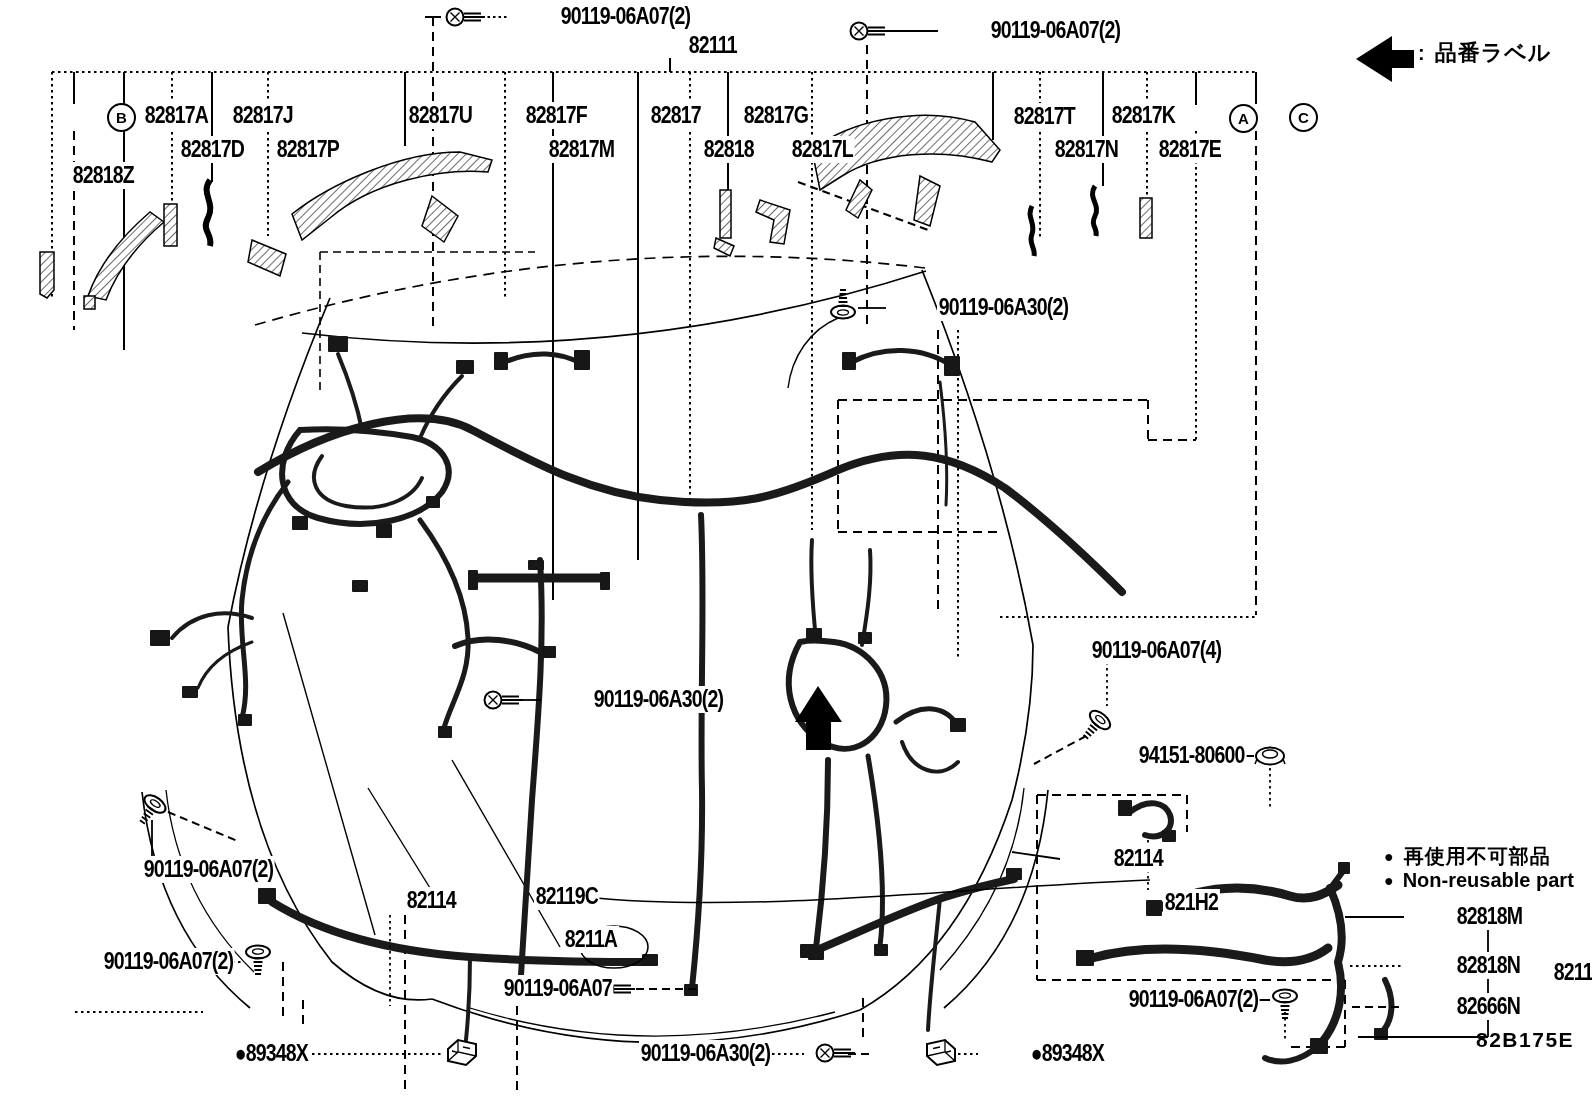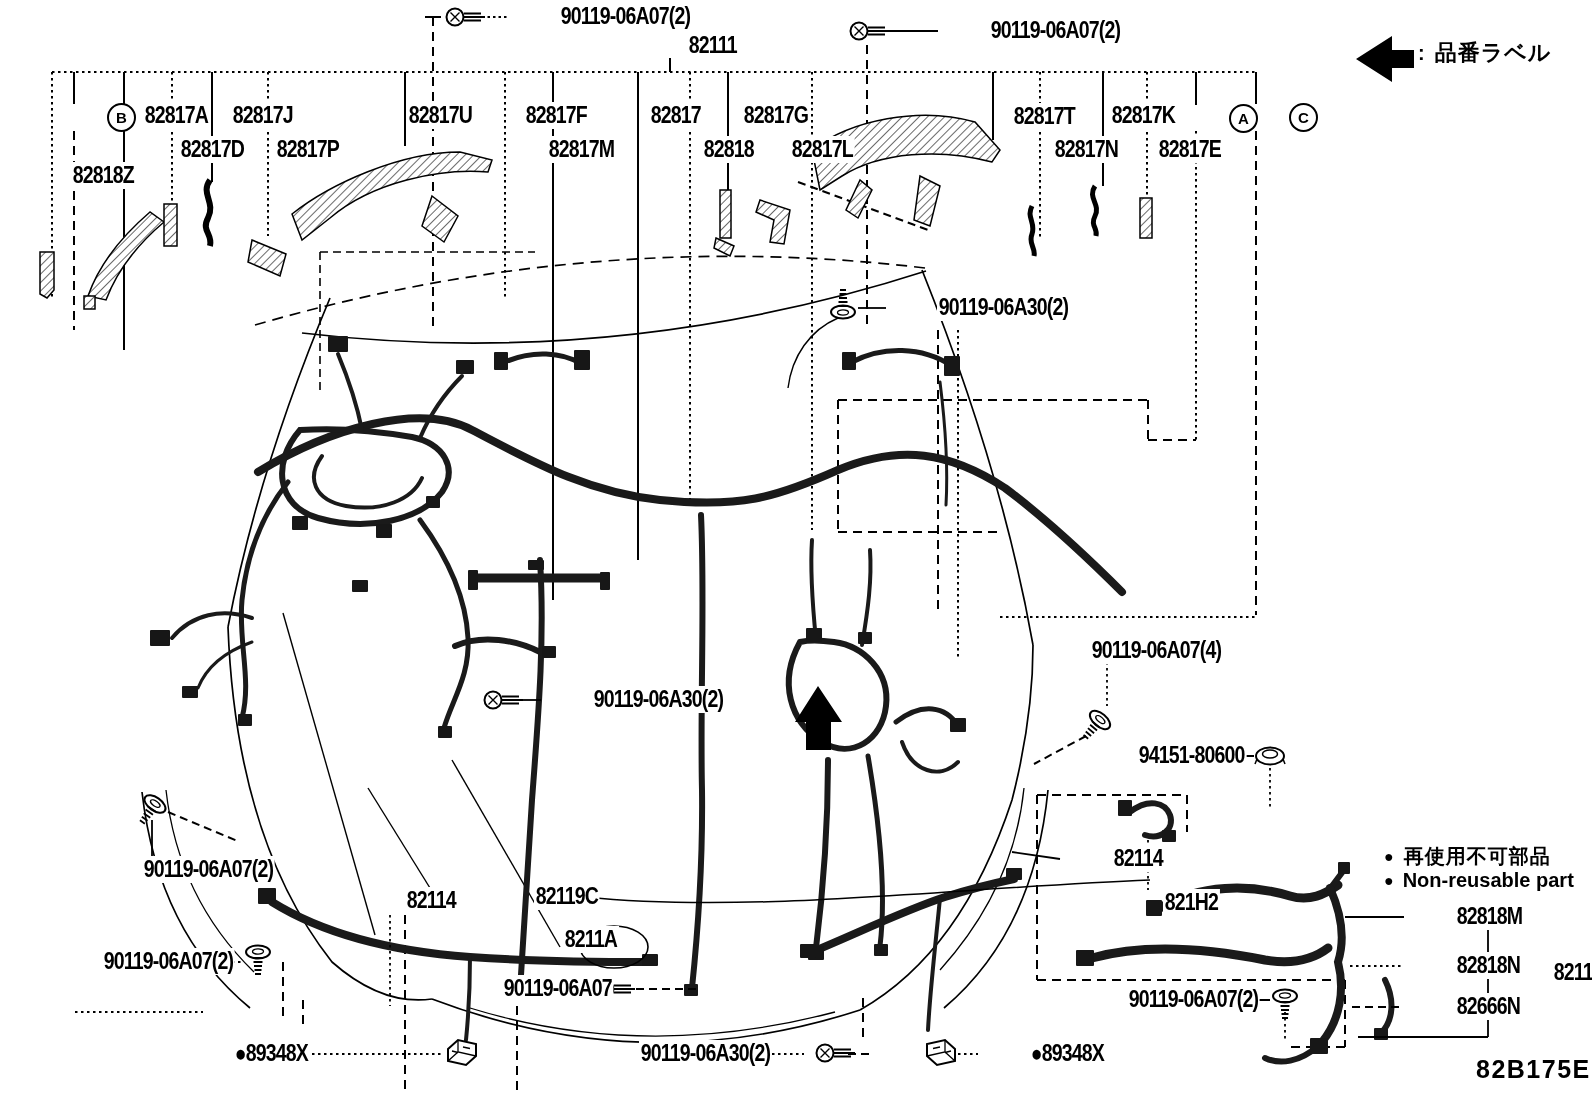--- a/index.html
+++ b/index.html
@@ -13,21 +13,21 @@
   .cletter{position:absolute;width:25px;height:25px;border:2.5px solid #000;border-radius:50%;
            background:#fff;font-weight:bold;font-size:15px;display:flex;align-items:center;
            justify-content:center;line-height:1;}
   .legend-top{position:absolute;left:1352px;top:38px;z-index:3;display:flex;align-items:center;gap:10px;}
   .legend-top .colon{font-weight:bold;font-size:20px;}
   .legend-top .ltext{font-weight:bold;font-size:22px;letter-spacing:1px;}
   .nr{position:absolute;z-index:3;display:flex;align-items:center;gap:9px;font-weight:bold;}
   .nr .dotb{font-size:16px;line-height:1;}
   .nr1{left:1384px;top:843px;font-size:20px;letter-spacing:1px;}
   .nr2{left:1384px;top:869px;font-size:20px;letter-spacing:0;}
-  .dcode{position:absolute;left:1476px;top:1055px;z-index:3;font-weight:bold;font-size:25px;letter-spacing:1.5px;}
+  .dcode{position:absolute;left:1476px;top:1028px;z-index:3;font-weight:bold;font-size:21px;letter-spacing:1.5px;}
 </style>
 </head>
 <body>
 
 <div id="canvas">
 
 <svg id="art" width="1592" height="1099" viewBox="0 0 1592 1099" xmlns="http://www.w3.org/2000/svg">
 <defs>
   <pattern id="ht" width="6" height="6" patternUnits="userSpaceOnUse" patternTransform="rotate(45)">
     <rect width="6" height="6" fill="#fff"></rect>

